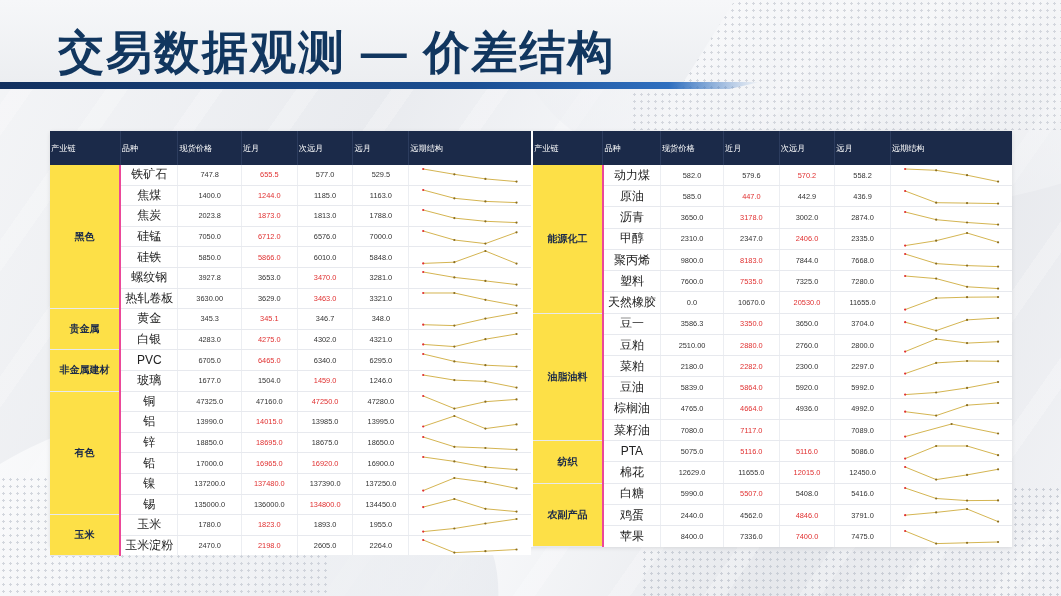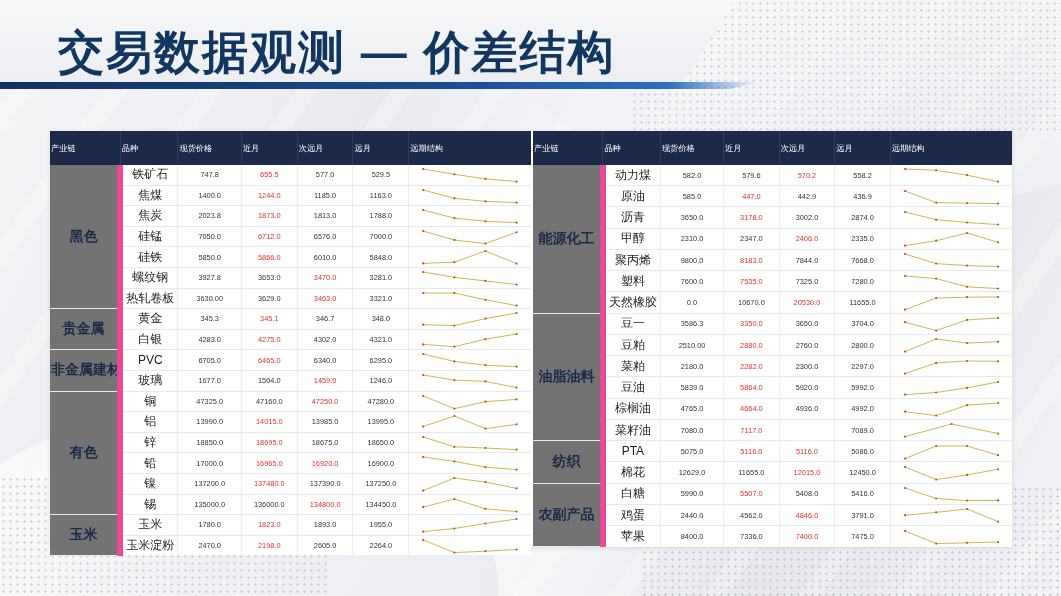--- a/index.html
+++ b/index.html
@@ -106,25 +106,25 @@
     text-align: center;
     border-bottom: 1px solid #e7e9ee;
     border-right: 1px solid #eceef2;
     background: #ffffff;
     white-space: nowrap;
     overflow: hidden;
   }
   tbody td:last-child { border-right: none; }
   tbody tr:last-child td { border-bottom: none; }
   td.grp {
-    background: #737373;
+    background: #fde047;
     font-weight: bold;
-    font-size: 14px;
+    font-size: 10px;
     color: #1b2a49;
-    border-right: 6px solid #ec4899;
+    border-right: 2px solid #ec4899;
   }
   td.var { font-size: 12px; color: #222; }
   td.num { font-size: 7.4px; color: #333; }
   td.red { color: #e03030; margin-left: 24px; }
   td.chart { padding: 0; }
   .chart-svg { display: block; width: 100%; height: 19.6px; }
 
   
   col.c-grp   { width: 14.6%; }
   col.c-var   { width: 12.0%; }

